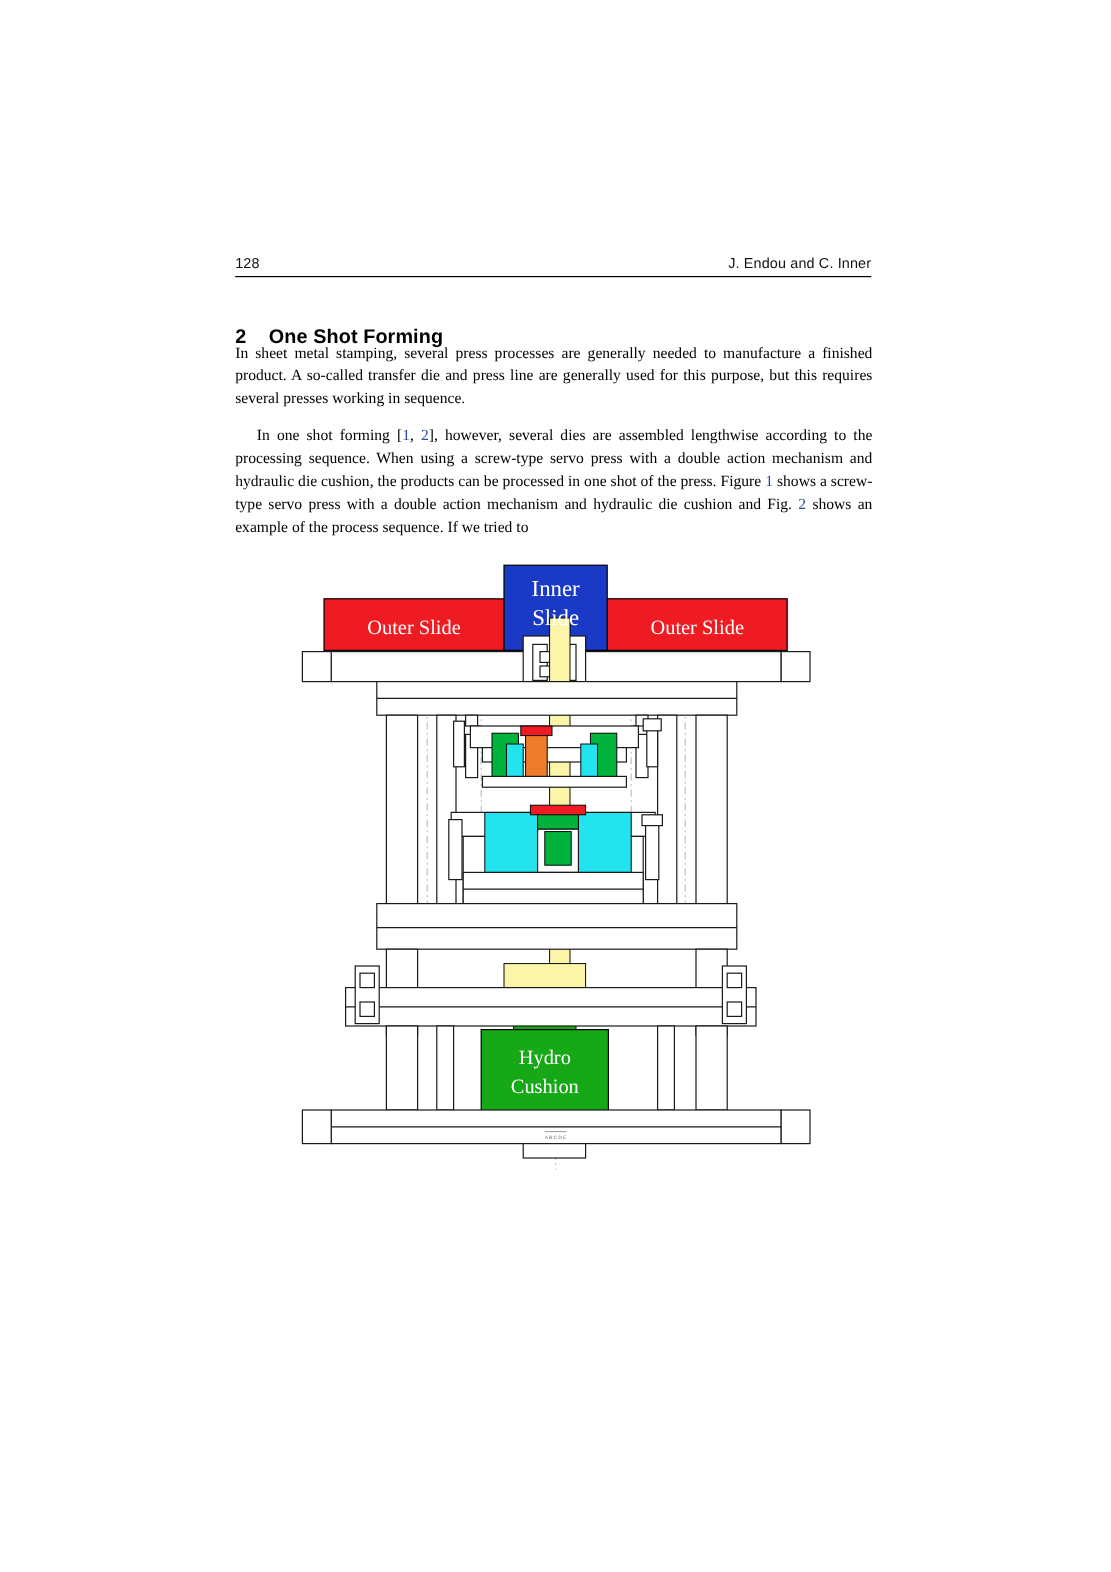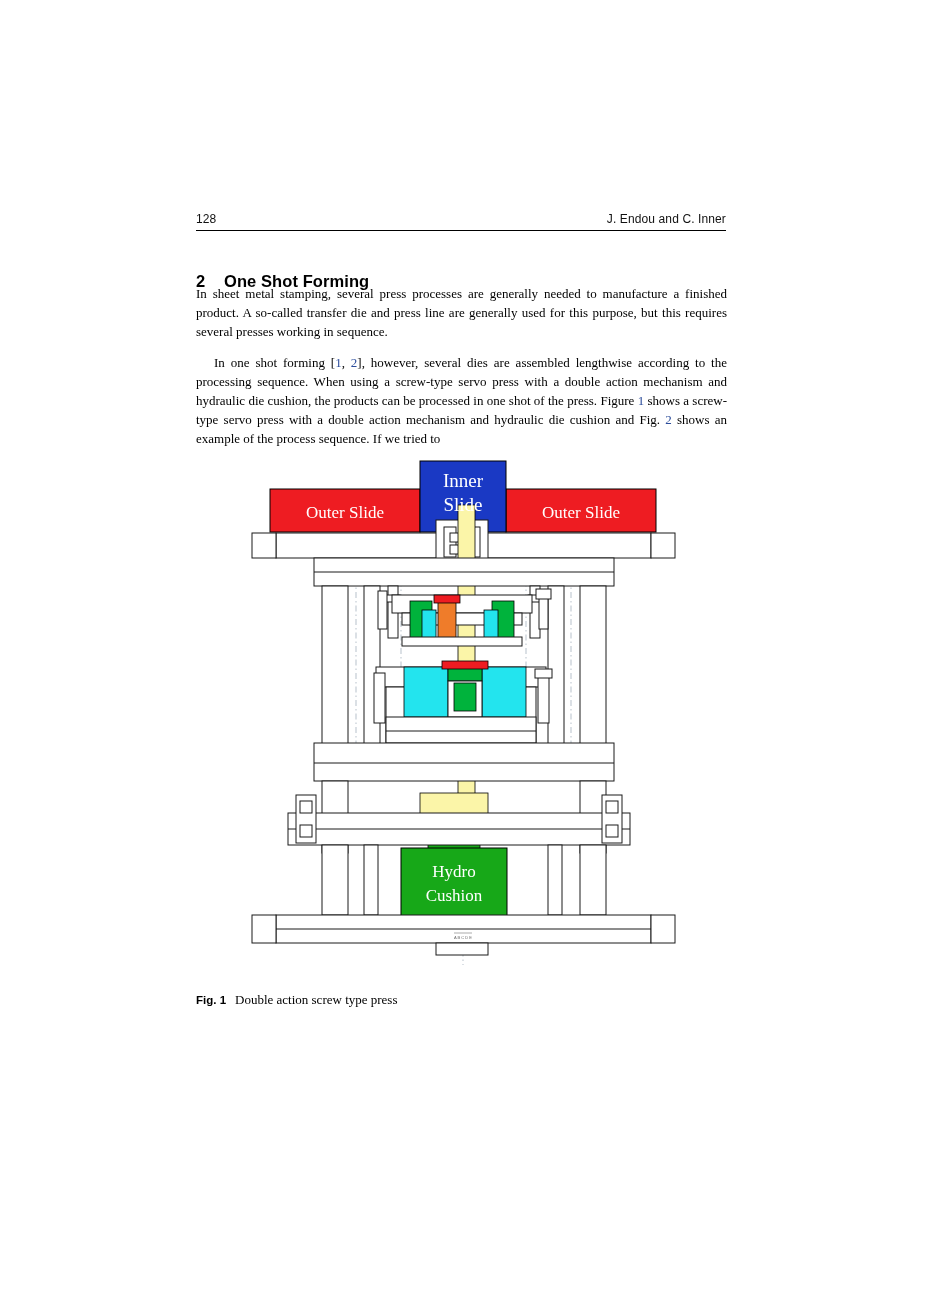--- a/index.html
+++ b/index.html
@@ -72,21 +72,21 @@
     color: #000;
   }
   #para1 { top: 284px; }
   #para2 { top: 353px; text-indent: 18px; }
   .ref-link { color: #2b4c9b; }
 
   
   .figure {
     position: absolute;
     left: 196px;
-    top: 445px;
+    top: 455px;
     width: 531px;
     height: 530px;
   }
   .fig-svg { display: block; }
 
   .fig-caption {
     position: absolute;
     left: 196px;
     top: 992px;
     width: 531px;
@@ -243,17 +243,14 @@
         <text x="385" y="73" font-size="17" text-anchor="middle">Outer Slide</text>
         <text x="258" y="432" font-size="17" text-anchor="middle">Hydro</text>
         <text x="258" y="456" font-size="17" text-anchor="middle">Cushion</text>
       </g>
       <g font-family="Liberation Sans, sans-serif" fill="#6a6a6a">
         <text x="267" y="494" font-size="4" text-anchor="middle">A B C D E</text>
       </g>
     </svg>
   </div>
 
-  <div class="fig-caption">
-    <span class="lbl">Fig. 1</span><span class="cap-text">Double action screw type press</span>
-  </div>
 
 </div>
 
 </body></html>

